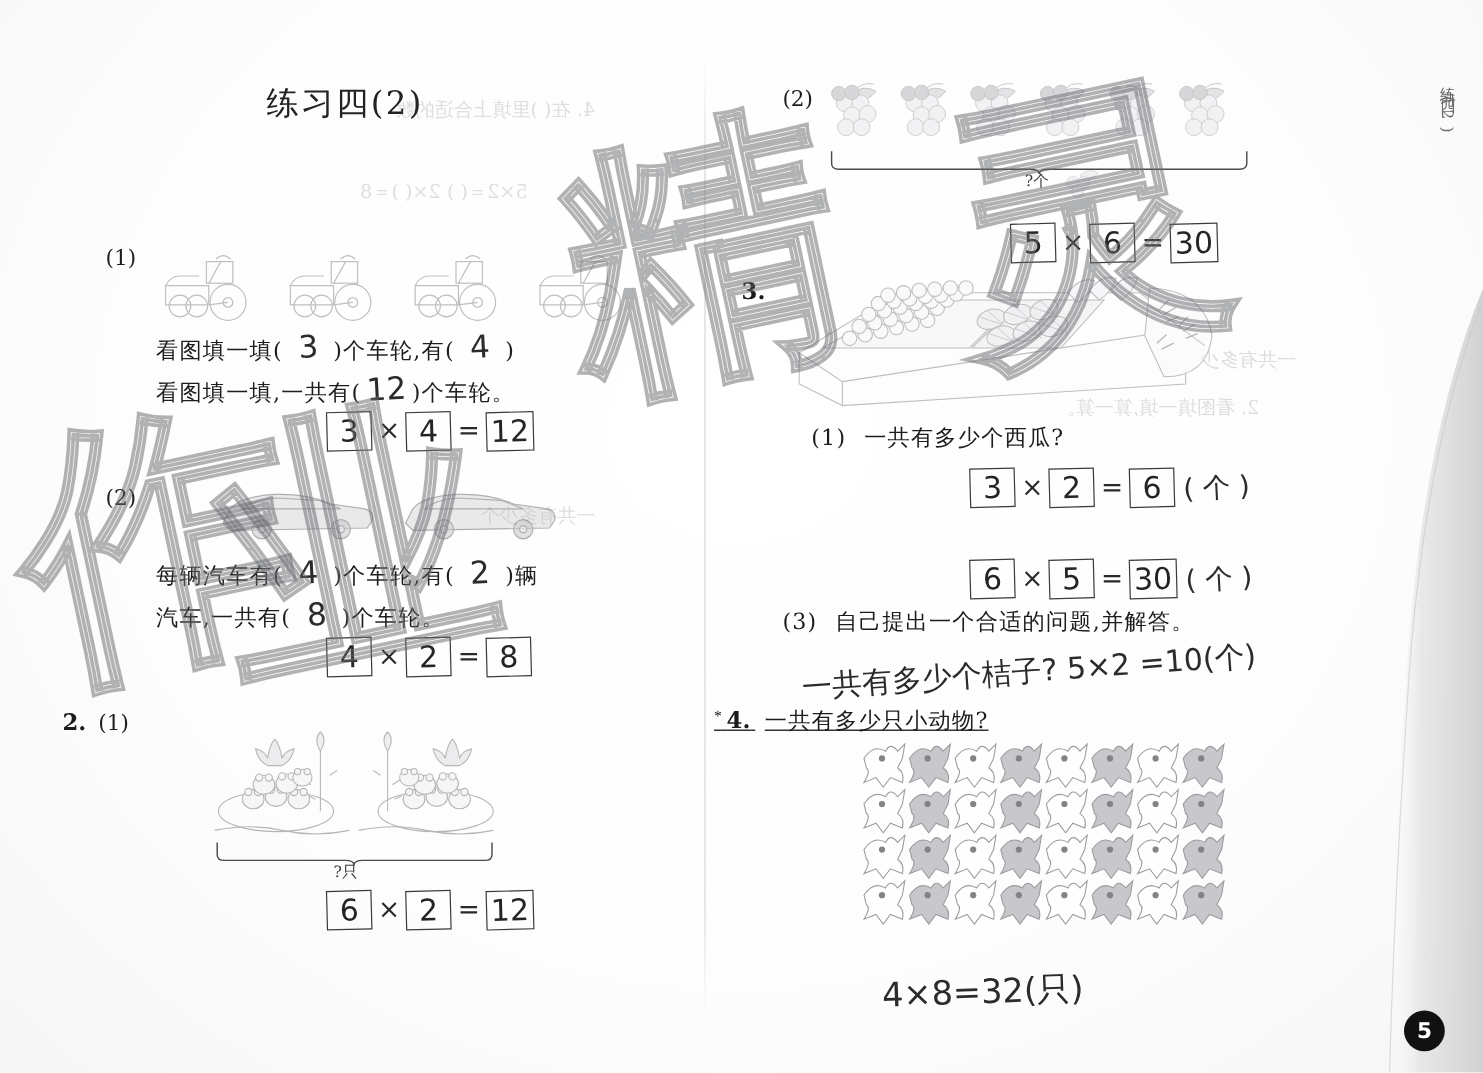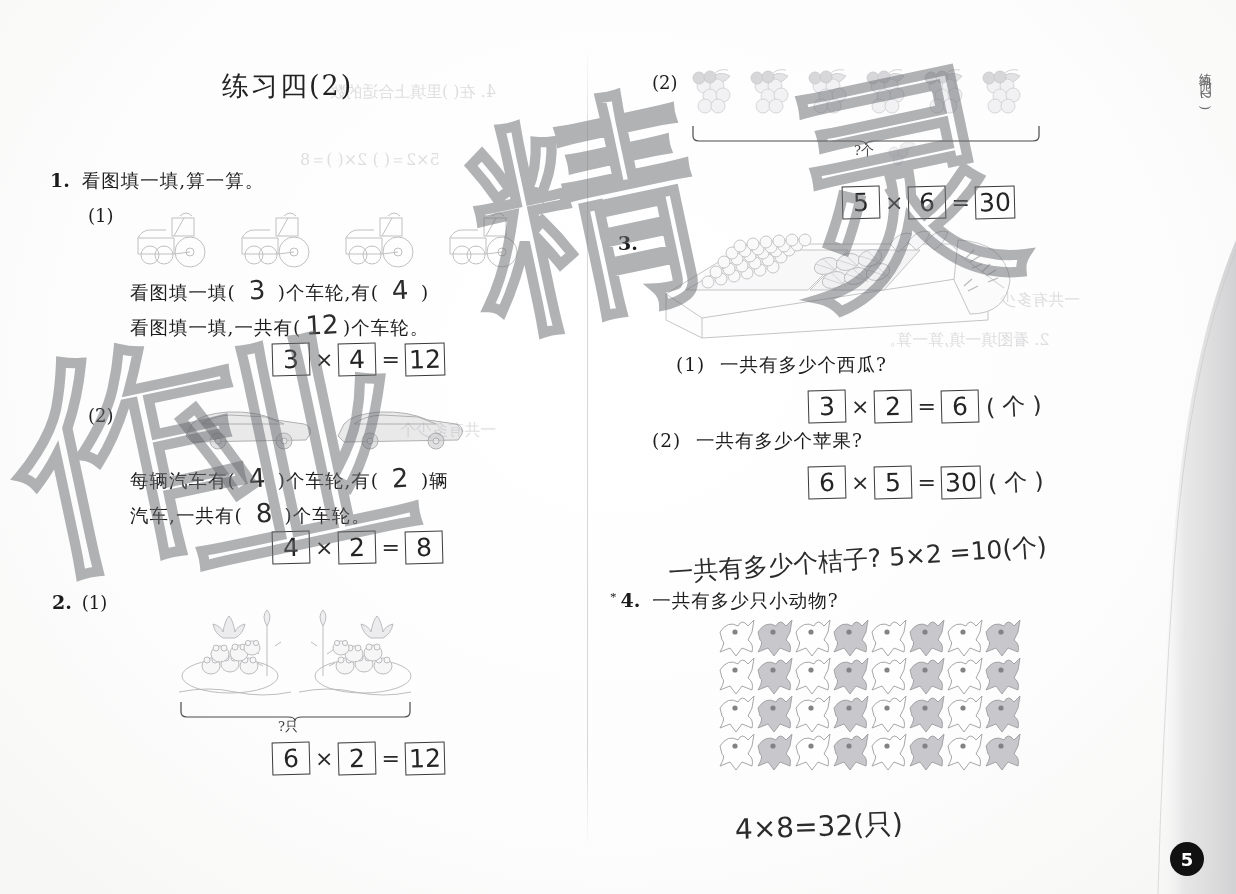--- a/index.html
+++ b/index.html
@@ -124,24 +124,20 @@
   <div class="ghost" style="left:330px;top:82px;">4. 在( )里填上合适的数</div>
   <div class="ghost" style="left:300px;top:150px;">5×2＝( ) 2×( )＝8</div>
   <div class="ghost" style="left:880px;top:330px;">2. 看图填一填,算一算。</div>
   <div class="ghost" style="left:1000px;top:290px;">一共有多少</div>
   <div class="ghost" style="left:400px;top:420px;">一共有多少个</div>
 
   <div class="col-left">
 
     <div class="title">练习四(2)</div>
 
-    <div style="position:absolute;left:50px;top:168px;">
-      <span class="qnum">1.</span>
-      <span class="cn" style="margin-left:8px;">看图填一填,算一算。</span>
-    </div>
 
     <div style="position:absolute;left:88px;top:205px;" class="sub">(1)</div>
 
     <svg class="illus" style="left:128px;top:208px;" width="415" height="62" viewBox="0 0 415 62">
       <g stroke="#8d8d8d" stroke-width="1" fill="none">
         <g transform="translate(0,0)">
           <circle cx="62" cy="44" r="15"></circle>
             <circle cx="62" cy="44" r="4"></circle>
           <circle cx="22" cy="47" r="9"></circle>
             <circle cx="36" cy="47" r="9"></circle>
@@ -453,38 +449,38 @@
     </div>
     <div class="eq" style="left:218px;top:390px;">
       <span class="cell">3</span>
       <span class="op">×</span>
       <span class="cell">2</span>
       <span class="op">=</span>
       <span class="cell">6</span>
       <span class="hw hw-sm" style="margin-left:4px;">( 个 )</span>
     </div>
 
-    <div style="position:absolute;left:62px;top:428px;" class="cn">
-      <span>(2)</span>
-      <span style="margin-left:8px;">一共有多少个苹果?</span>
-    </div>
     <div class="eq" style="left:218px;top:466px;">
       <span class="cell">6</span>
       <span class="op">×</span>
       <span class="cell">5</span>
       <span class="op">=</span>
       <span class="cell">30</span>
       <span class="hw hw-sm" style="margin-left:4px;">( 个 )</span>
     </div>
 
+    <div style="position:absolute;left:62px;top:505px;" class="cn">
+      <span>(3)</span>
+      <span style="margin-left:8px;">自己提出一个合适的问题,并解答。</span>
+    </div>
     <div style="position:absolute;left:78px;top:543px;">
       <span class="hw" style="font-size:25px;transform:rotate(-4deg);">一共有多少个桔子?  5×2 =10(个)</span>
     </div>
 
-    <div style="position:absolute;left:20px;top:588px;">
+    <div style="position:absolute;left:5px;top:588px;text-decoration:underline;">
       <span style="font-size:13px;vertical-align:super;color:#1b1b1b;">*</span>
       <span class="qnum">4.</span>
       <span class="cn" style="margin-left:8px;">一共有多少只小动物?</span>
     </div>
 
     <svg class="illus" style="left:128px;top:618px;opacity:.85;" width="308" height="172" viewBox="0 0 308 172">
       <defs>
         <g id="beast">
           <path d="M2 14 Q10 2 20 8 Q24 0 30 8 L36 2 L34 14 L30 22 Q36 26 34 34 L24 30 L18 38 L12 30 L2 34 Q8 24 4 22 Z" stroke="#8b8b8f" stroke-width=".9"></path>
         </g>

